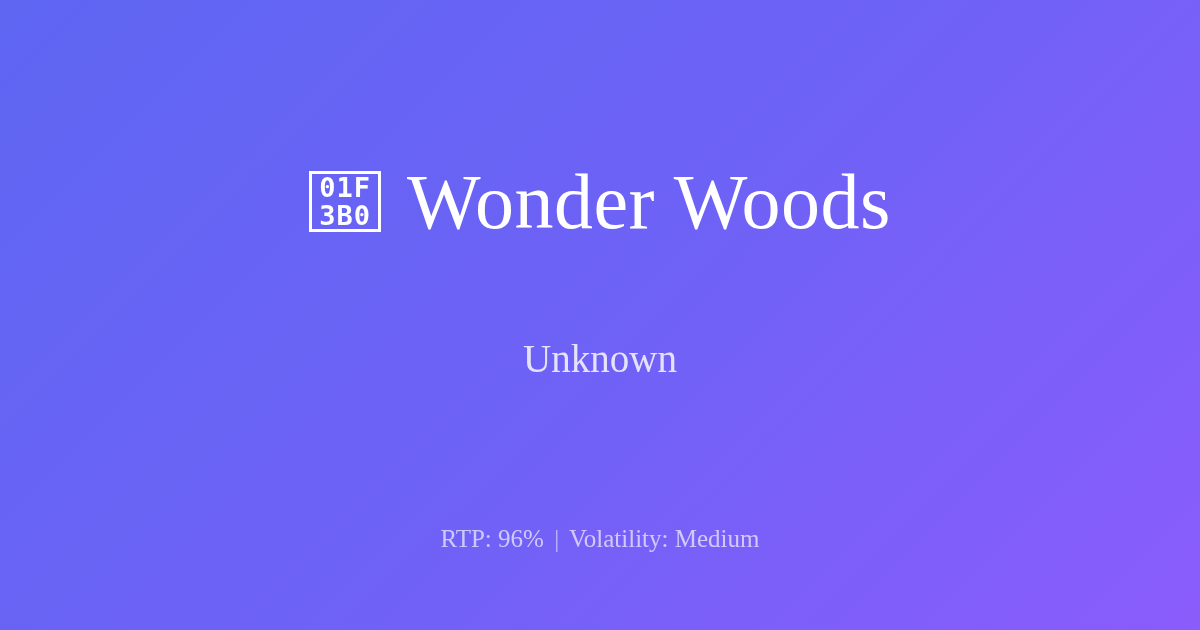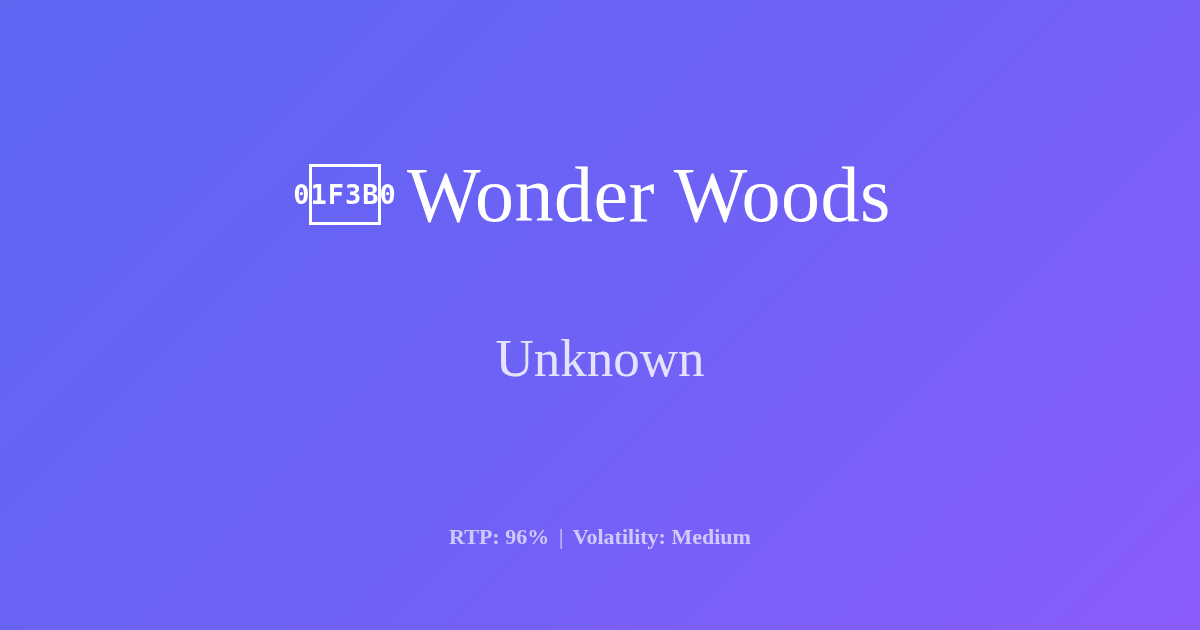--- a/index.html
+++ b/index.html
@@ -49,23 +49,22 @@
     white-space: nowrap;
   }
 
   
   .glyph-box {
     width: 72px;
     height: 61px;
     box-sizing: border-box;
     border: 3px solid #ffffff;
     display: flex;
-    flex-direction: row;
+    flex-direction: column;
     align-items: center;
-    justify-content: center;
     margin-right: 26px;
     flex: 0 0 auto;
     line-height: 1;
   }
   .glyph-box .row {
     font-family: "DejaVu Sans Mono", "Liberation Mono", monospace;
     font-size: 27px;
     font-weight: 700;
     color: #ffffff;
     letter-spacing: 1px;
@@ -78,35 +77,35 @@
     font-size: 78px;
     line-height: 1;
     color: #ffffff;
     letter-spacing: 0.5px;
   }
 
   .subtitle {
     margin-top: 46px;
     font-family: "Liberation Serif", "DejaVu Serif", serif;
     font-weight: 400;
-    font-size: 53px;
+    font-size: 39px;
     line-height: 1;
     color: rgba(255, 255, 255, 0.82);
   }
 
   
   .meta {
     position: absolute;
     left: 0;
     top: 526px;
     width: 1200px;
     text-align: center;
     font-family: "Liberation Serif", "DejaVu Serif", serif;
-    font-weight: 700;
-    font-size: 22px;
+    font-weight: 400;
+    font-size: 25px;
     line-height: 1;
     color: rgba(255, 255, 255, 0.66);
     white-space: nowrap;
   }
   .meta .sep {
     padding: 0 4px;
     color: rgba(255, 255, 255, 0.55);
   }
 </style>
 </head>

